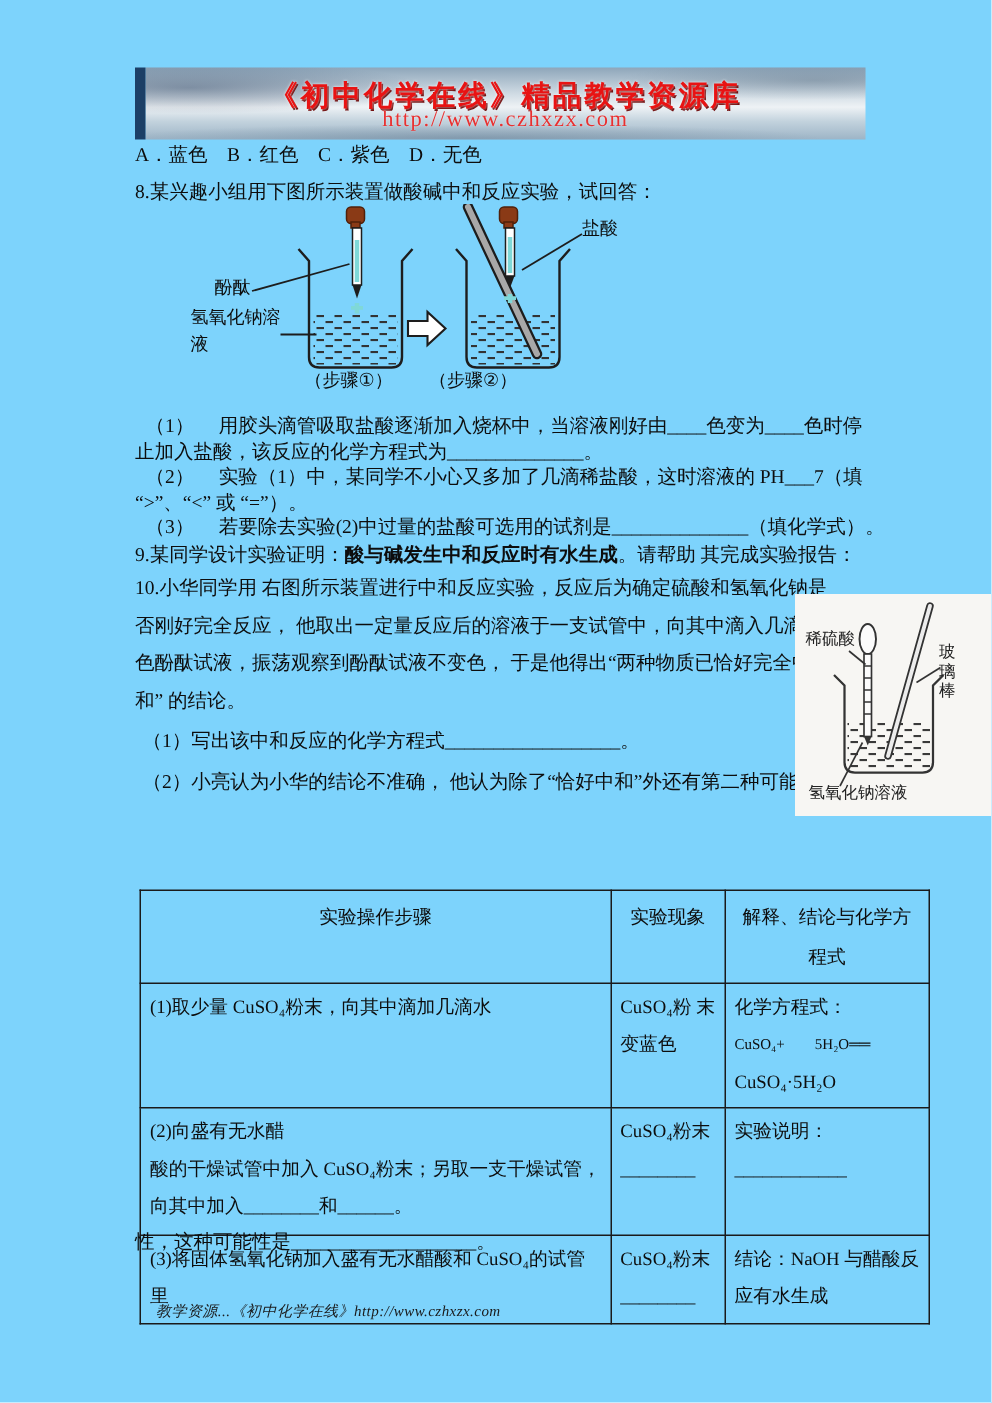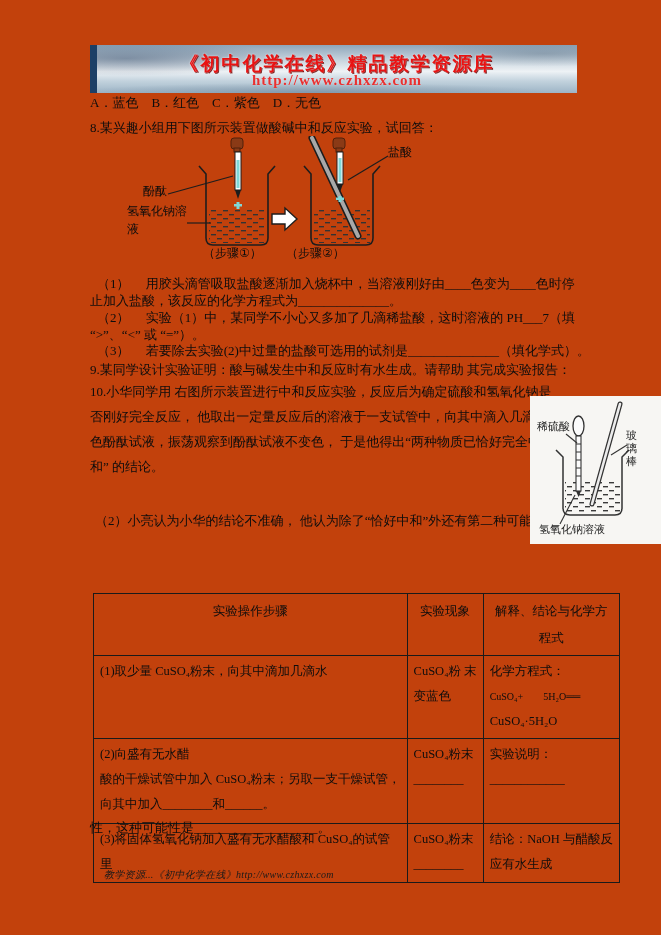--- a/index.html
+++ b/index.html
@@ -1,38 +1,38 @@
 <!DOCTYPE html>
 <html><head>
 <meta charset="utf-8">
 <style>
   html,body{margin:0;padding:0;background:#fff;}
-  #page{position:relative;width:661px;height:935px;background:#c2410c;overflow:hidden;
+  #page{position:relative;width:661px;height:935px;background:#7dd3fc;overflow:hidden;
         font-family:"Liberation Serif","DejaVu Serif","DejaVu Sans",serif;color:#0d0d0d;}
   .abs{position:absolute;}
   .tl{position:absolute;white-space:nowrap;font-size:13px;line-height:16px;color:#0d0d0d;}
   .lbl{position:absolute;white-space:nowrap;font-size:12px;line-height:15px;color:#0d0d0d;}
   .lbl-sm{position:absolute;white-space:nowrap;font-size:11px;line-height:13px;color:#222;}
   #banner{position:absolute;left:90px;top:45px;width:480px;height:48px;border-left:7px solid #1c3f66;
     background:
       radial-gradient(ellipse 55% 60% at 6% 28%, rgba(45,65,95,.45), transparent 60%),
       radial-gradient(ellipse 45% 45% at 93% 18%, rgba(85,105,125,.38), transparent 60%),
       radial-gradient(ellipse 70% 28% at 45% 98%, rgba(95,120,142,.45), transparent 70%),
       linear-gradient(180deg,#8ea6ba 0%,#cdd9e2 35%,#eef2f5 55%,#c2d2dd 75%,#9db4c6 100%);}
   #banner .title{position:absolute;left:0;top:6px;width:100%;text-align:center;font-size:19px;font-weight:bold;
       letter-spacing:2px;color:#e81313;text-shadow:0 0 2px rgba(255,255,255,.85),1px 1px 0 #6b0000;}
-  #banner .url{position:absolute;left:0;top:27px;width:100%;text-align:center;font-size:15px;font-weight:bold;
+  #banner .url{position:absolute;left:0;top:27px;width:100%;text-align:center;font-size:15px;font-weight:normal;
       letter-spacing:1px;color:#e83030;text-shadow:0 0 1px rgba(255,255,255,.6);}
   table.wk{position:absolute;left:93px;top:545px;border-collapse:collapse;table-layout:fixed;margin-top:48px;}
   table.wk td{border:1.5px solid #1a1a1a;vertical-align:top;font-size:12.5px;padding:3px 6px;}
   table.wk td .ln{white-space:nowrap;line-height:25px;}
   table.wk tr.hd td{text-align:center;line-height:27px;padding-top:4px;white-space:normal;}
   .vert{width:13px;word-break:break-all;white-space:normal !important;}
   .foot{position:absolute;white-space:nowrap;font-size:10px;line-height:15px;font-style:italic;color:#1a1a1a;letter-spacing:.3px;}
-  b{font-weight:normal;margin-top:23px;}
+  b{font-weight:bold;margin-top:23px;}
 </style>
 </head>
 <body>
 
 <div id="page">
 
   <div id="banner">
     <div class="title">《初中化学在线》精品教学资源库</div>
     <div class="url">http://www.czhxzx.com</div>
   </div>
@@ -98,20 +98,21 @@
   <div class="tl" style="left:97px;top:343px">（3）　 若要除去实验(2)中过量的盐酸可选用的试剂是______________（填化学式）。</div>
 
   <div class="tl" style="left:90px;top:362px">
     <span>9.某同学设计实验证明：</span><b>酸与碱发生中和反应时有水生成</b><span>。请帮助 其完成实验报告：</span>
   </div>
 
   <div class="tl" style="left:90px;top:384px">10.小华同学用 右图所示装置进行中和反应实验，反应后为确定硫酸和氢氧化钠是</div>
   <div class="tl" style="left:90px;top:409px">否刚好完全反应， 他取出一定量反应后的溶液于一支试管中，向其中滴入几滴无</div>
   <div class="tl" style="left:90px;top:434px">色酚酞试液，振荡观察到酚酞试液不变色， 于是他得出“两种物质已恰好完全中</div>
   <div class="tl" style="left:90px;top:459px">和” 的结论。</div>
+  <div class="tl" style="left:95px;top:486px">（1）写出该中和反应的化学方程式__________________。</div>
   <div class="tl" style="left:95px;top:513px">（2）小亮认为小华的结论不准确， 他认为除了“恰好中和”外还有第二种可能</div>
 
   <svg class="abs" style="left:530px;top:396px" width="131" height="148" viewBox="0 0 131 148">
     <defs>
       <pattern id="dz2" width="12" height="8" patternUnits="userSpaceOnUse">
         <rect x="1" y="2" width="5" height="1.4" fill="#3a3a3a"></rect>
         <rect x="7" y="6" width="5" height="1.4" fill="#3a3a3a"></rect>
       </pattern>
     </defs>
     <rect x="0" y="0" width="131" height="148" fill="#f7f6f3"></rect>

